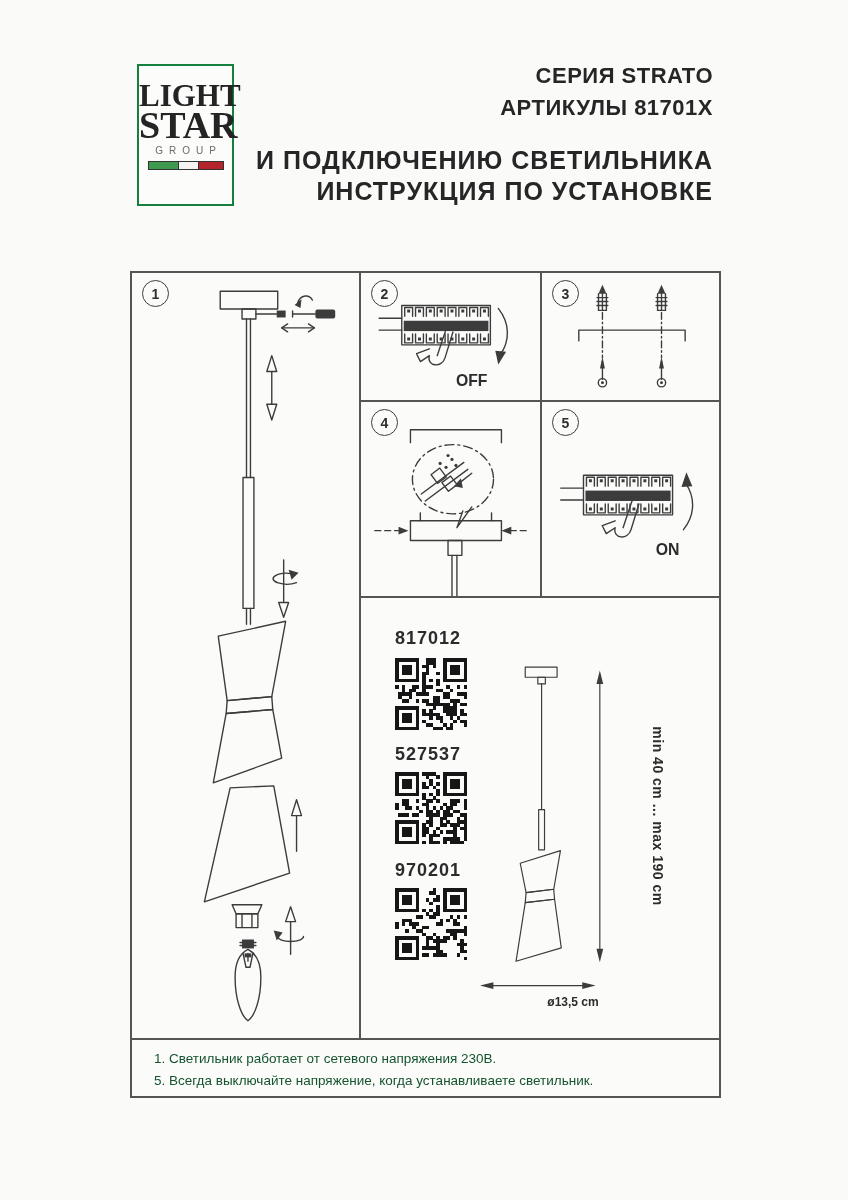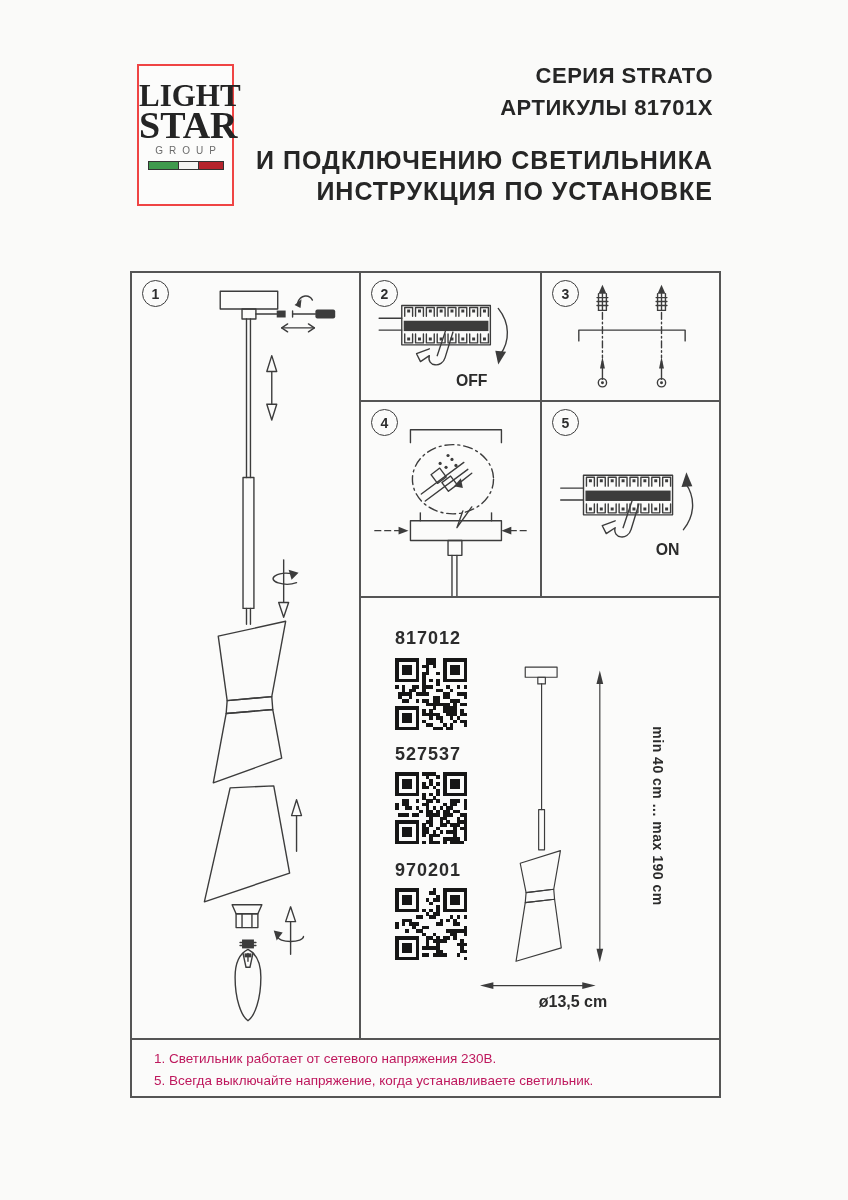--- a/index.html
+++ b/index.html
@@ -9,21 +9,21 @@
     background:#fafaf9;
     font-family:"Liberation Sans", sans-serif;
     color:#2a2a2a;
     overflow:hidden;
   }
   .abs { position:absolute; }
 
   
   .logo-box {
     left:137px; top:64px; width:97px; height:142px;
-    border:2px solid #ef4444; background:#fcfcfb;
+    border:2px solid #15803d; background:#fcfcfb;
     text-align:center; padding-top:16px;
   }
   .logo-word { font-family:"Liberation Serif", serif; font-weight:700; color:#242424; }
   .logo-light { font-size:31px; line-height:27px; letter-spacing:0px; }
   .logo-star  { font-size:38px; line-height:33px; letter-spacing:0px; }
   .logo-group { font-size:10px; letter-spacing:6px; color:#6b6b6b; margin-top:3px; margin-left:6px; font-weight:400; }
   .flag-svg { display:block; margin:5px auto 0 auto; }
 
   .hdr { right:135px; top:60px; text-align:right; color:#262626; }
   .hdr-line { font-weight:700; font-size:22px; line-height:32px; letter-spacing:0.5px; }
@@ -62,24 +62,24 @@
   
   .article-label { position:absolute; left:34px; width:120px; font-size:18px; font-weight:700; letter-spacing:1px; color:#2b2b2b; }
   .qr { position:absolute; left:34px; width:72px; height:72px; fill:#161616; shape-rendering:crispEdges; }
   .dim-v {
     position:absolute; left:297px; top:218px; white-space:nowrap;
     transform:translate(-50%,-50%) rotate(90deg);
     font-size:14px; font-weight:700; letter-spacing:0.5px; color:#2b2b2b;
   }
   .dim-h {
     position:absolute; left:212px; top:404px; transform:translate(-50%,-50%);
-    font-size:16px; font-weight:700; color:#2b2b2b; white-space:nowrap;text-align:center;
+    font-size:12px; font-weight:700; color:#2b2b2b; white-space:nowrap;text-align:center;
   }
 
-  .note-line { font-size:13.5px; line-height:22px; color:#be185d; }
+  .note-line { font-size:13.5px; line-height:22px; color:#14532d; }
 </style>
 </head>
 <body>
 
 <div class="abs logo-box">
   <div class="logo-word logo-light">LIGHT</div>
   <div class="logo-word logo-star">STAR</div>
   <div class="logo-group">GROUP</div>
   <svg class="flag-svg" width="76" height="9" viewBox="0 0 76 9">
     <rect x="0.5" y="0.5" width="30" height="8" stroke="#333" stroke-width="1" fill="#3f9a4d"></rect>

